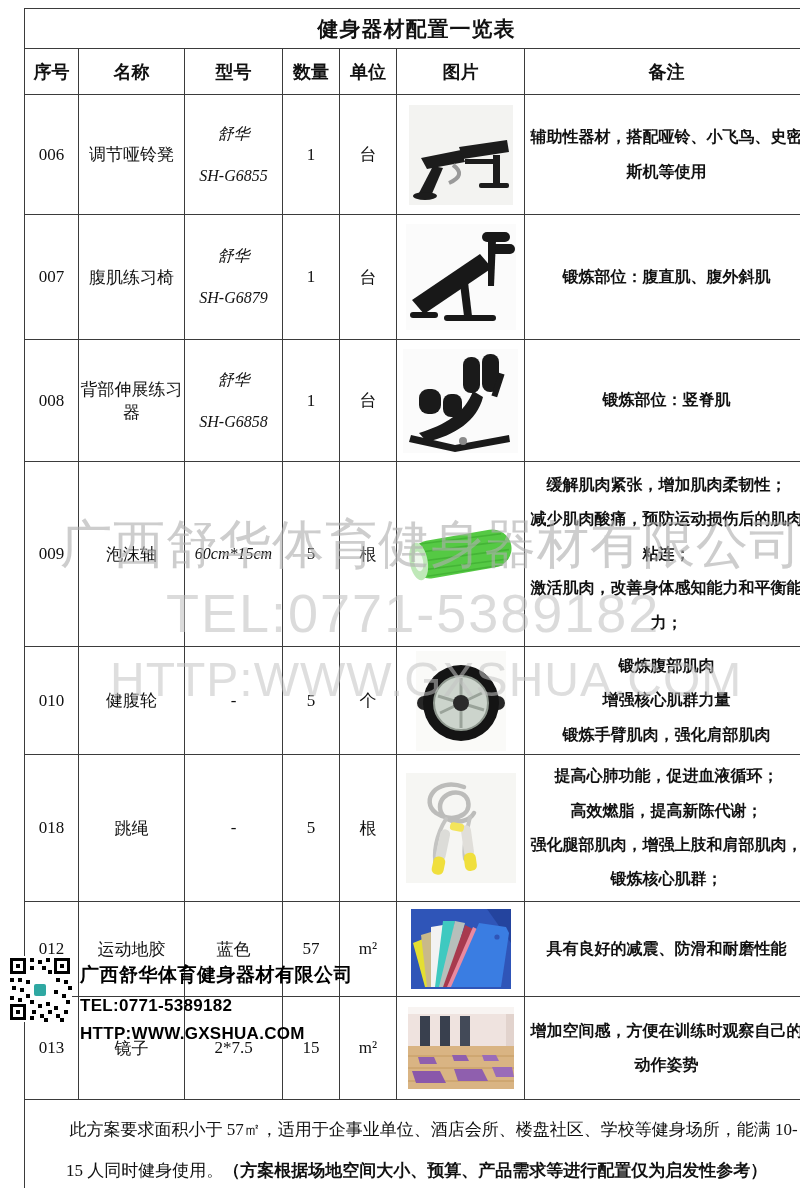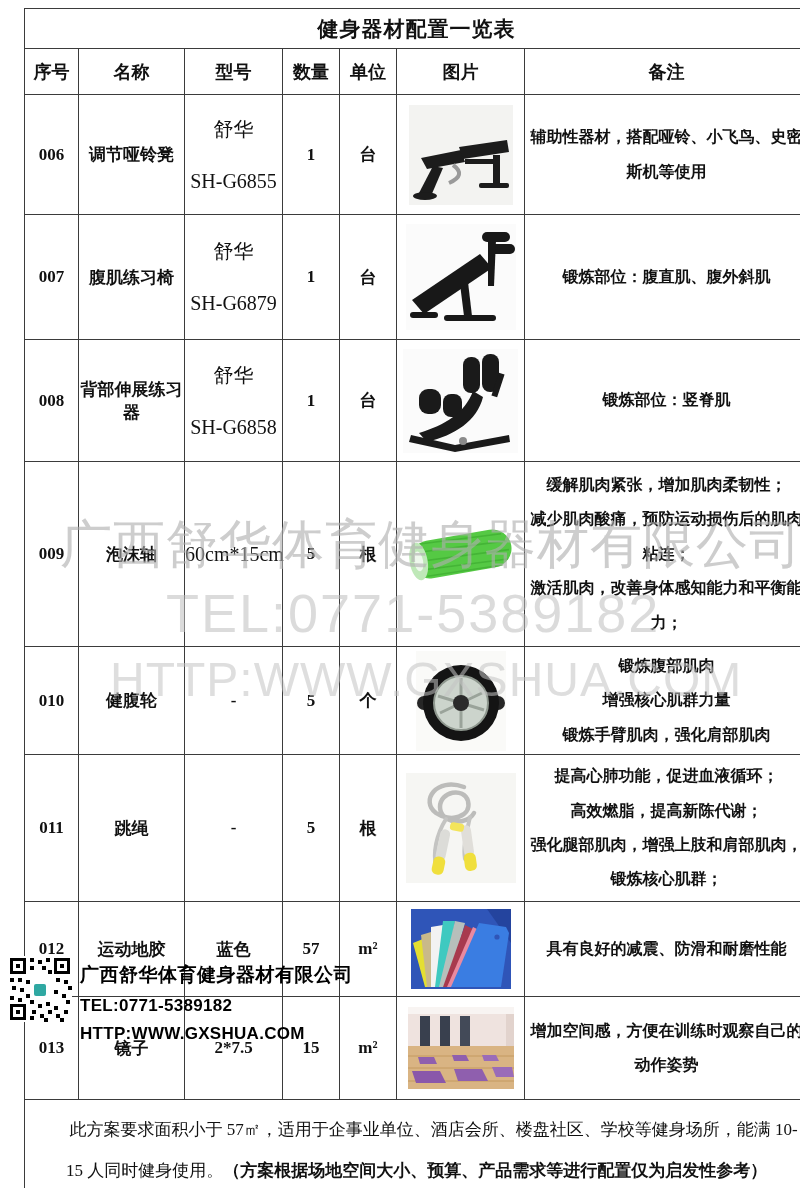--- a/index.html
+++ b/index.html
@@ -7,22 +7,22 @@
     position:relative; width:800px; height:1188px; background:#fff;
     font-family:"Liberation Serif", serif; color:#111; overflow:hidden;
   }
   table.spec {
     position:absolute; left:24px; top:8px; width:784px;
     border-collapse:collapse; table-layout:fixed;padding-left:32px;
   }
   .spec td { border:1px solid #3b3b3b; text-align:center; vertical-align:middle; padding:0; }
   .title-cell { font-size:21px; font-weight:bold; letter-spacing:1px; height:39px; }
   .head-cell  { font-size:18px; font-weight:bold; height:45px; }
-  .c-plain    { font-size:17px;font-weight:bold; }
-  .c-model    { font-size:20px; line-height:2.6; white-space:pre-line; }
+  .c-plain    { font-size:17px; }
+  .c-model    { font-size:16px; line-height:2.6; white-space:pre-line;font-style:italic; }
   .c-remark   { text-align:left; font-size:16px; line-height:2.15; padding:6px 10px;
                 white-space:pre-line;font-weight:bold; }
   .imgbox { display:flex; justify-content:center; align-items:center; }
   .footer-cell { text-align:left; font-size:17px; line-height:2.4; padding:4px 12px; height:72px; }
   .footer-cell p { margin:10px; text-indent:2em; }
   .footer-cell b { font-weight:bold; }
 
   
   .wm { position:absolute; pointer-events:none; font-family:"Liberation Sans", sans-serif;
         white-space:nowrap; z-index:5; }
@@ -188,21 +188,21 @@
           <circle cx="45" cy="52" r="8" fill="#2a2a2a"></circle>
         </svg>
             </div>
           </td>
       <td class="c-remark">锻炼腹部肌肉
 增强核心肌群力量
 锻炼手臂肌肉，强化肩部肌肉</td>
     </tr>
 
     <tr style="height:147px">
-      <td class="c-plain">011</td>
+      <td class="c-plain">018</td>
       <td class="c-plain">跳绳</td>
       <td class="c-plain">-</td>
       <td class="c-plain">5</td>
       <td class="c-plain">根</td>
       <td>
             <div class="imgbox">
         <svg width="110" height="110" viewBox="0 0 110 110">
           <rect width="110" height="110" fill="#f6f6f3"></rect>
           <path d="M58 14 C30 4,14 28,30 40 C44 50,66 44,62 28 C58 14,34 18,34 34 C34 50,60 54,68 40" fill="none" stroke="#bcbcba" stroke-width="4.5" stroke-linecap="round"></path>
           <path d="M40 46 C30 62,27 80,30 94 M64 44 C60 62,57 74,59 86" fill="none" stroke="#c4c4c2" stroke-width="4" stroke-linecap="round"></path>

